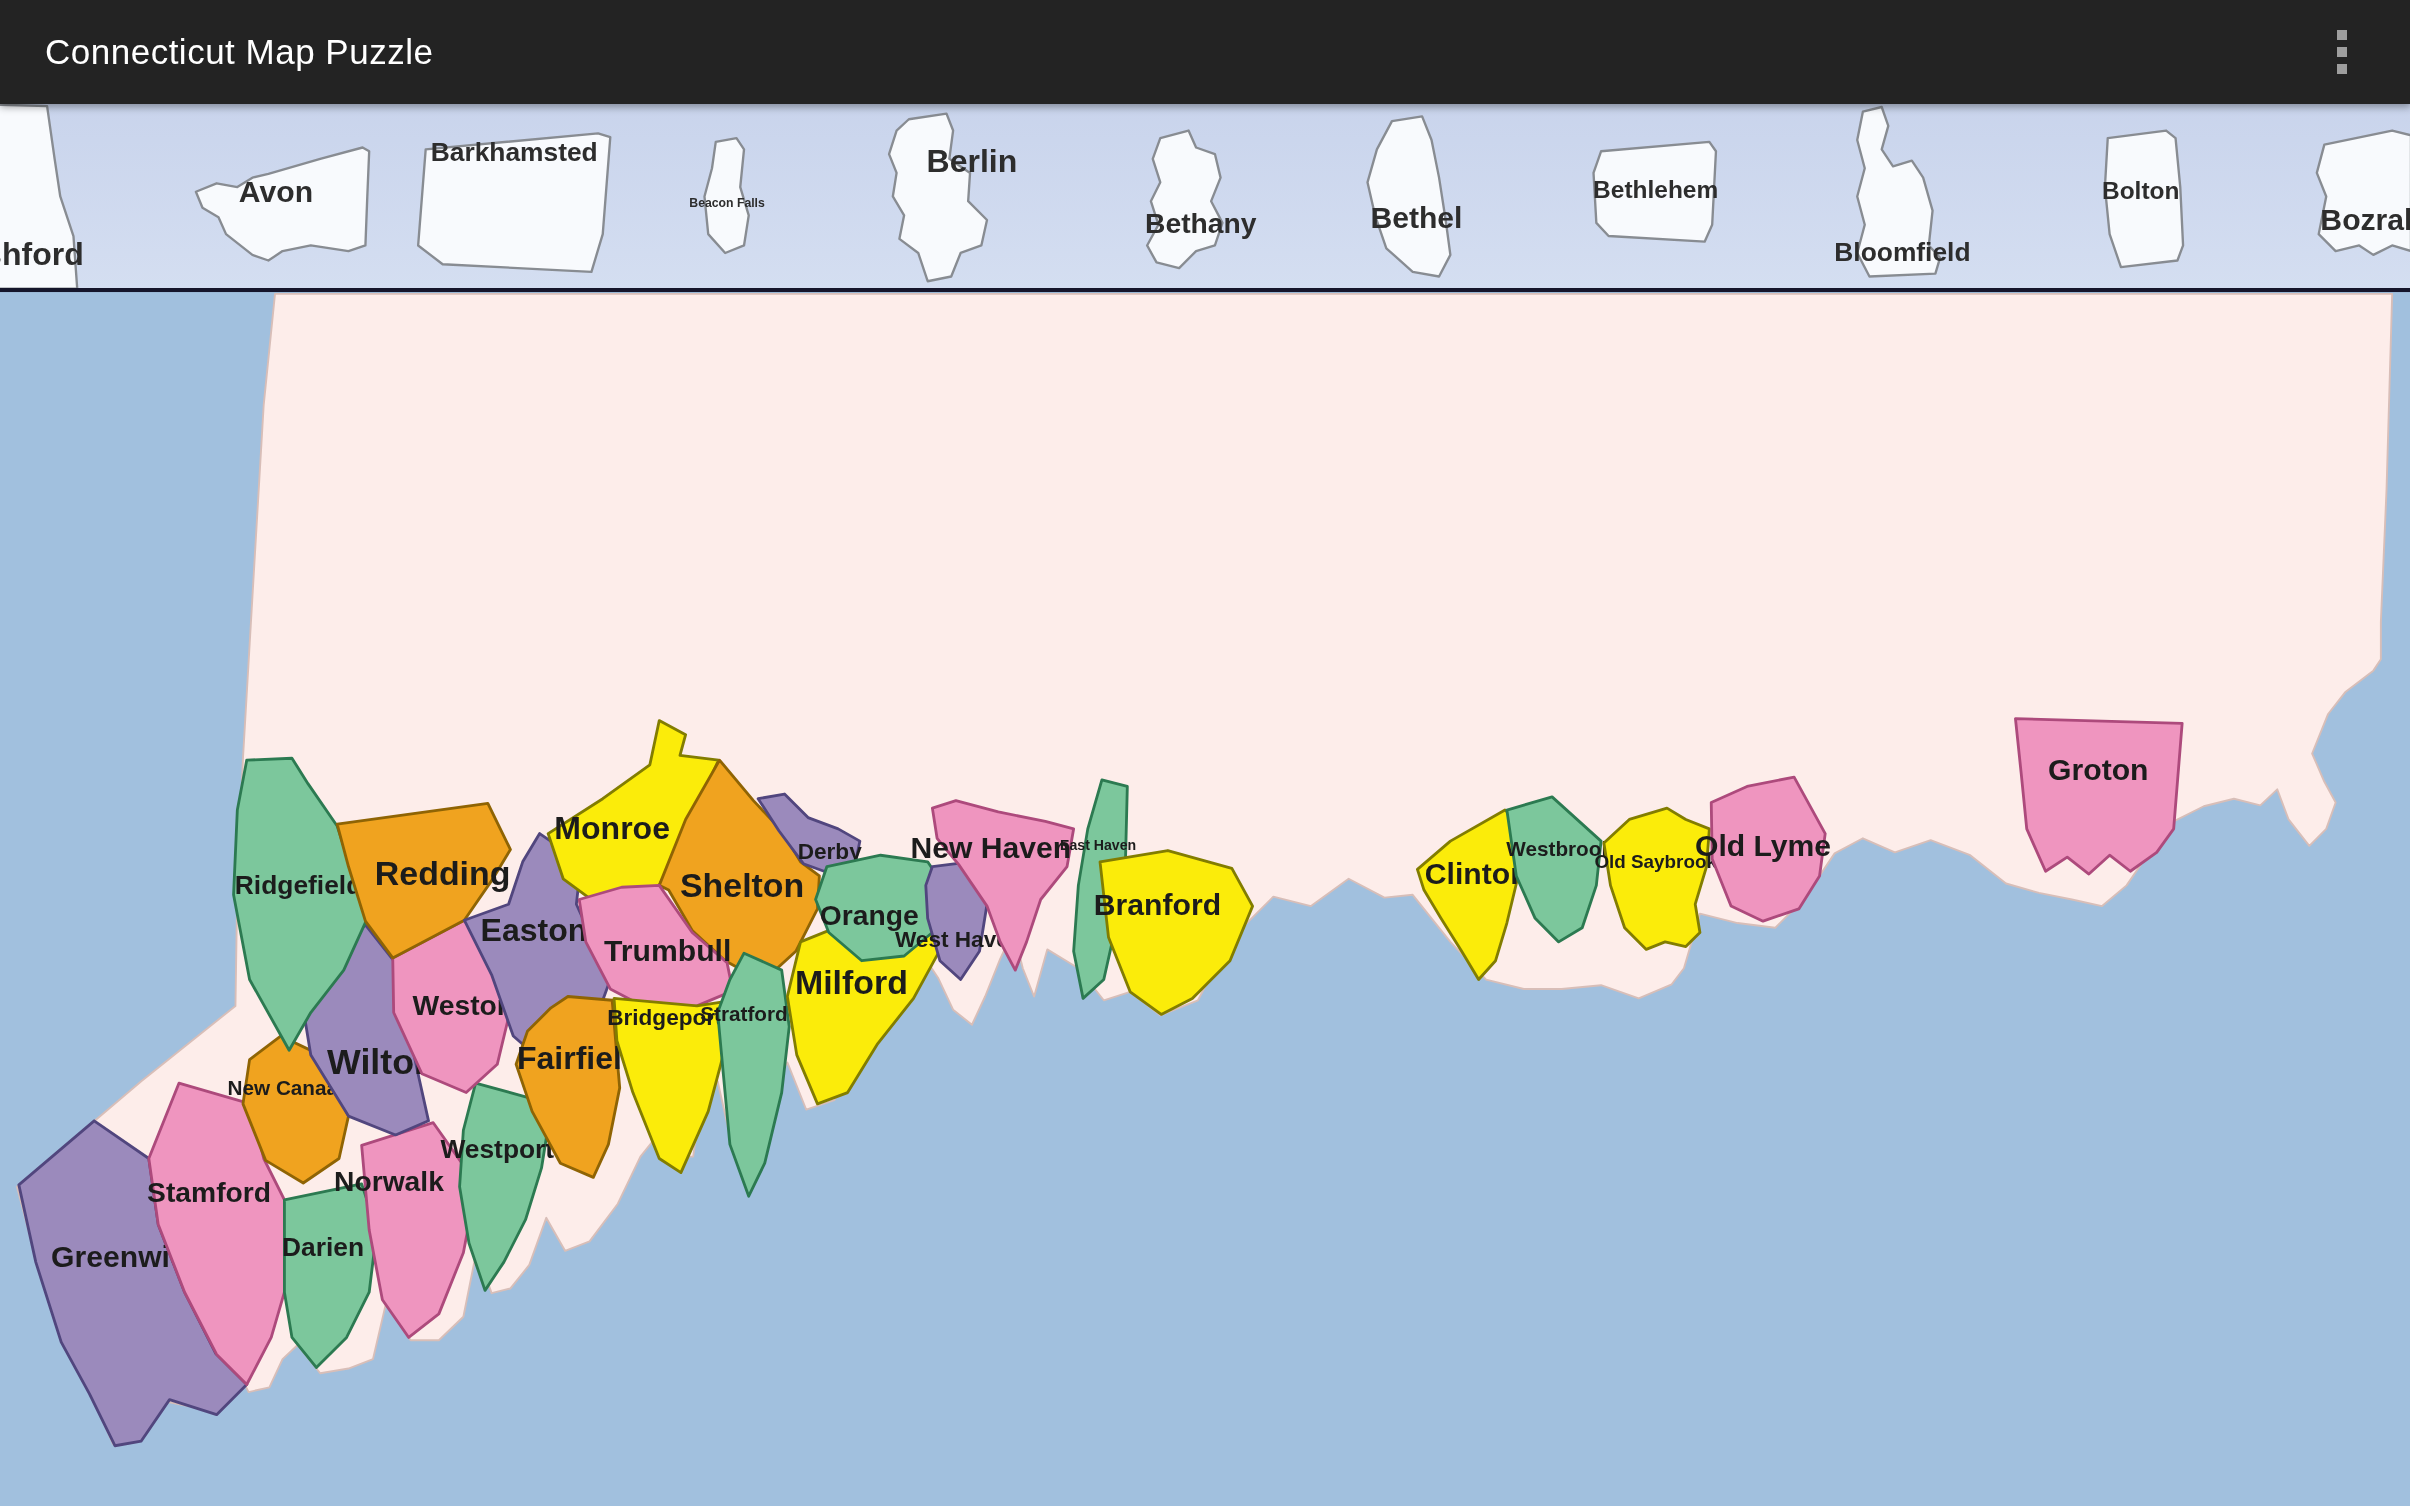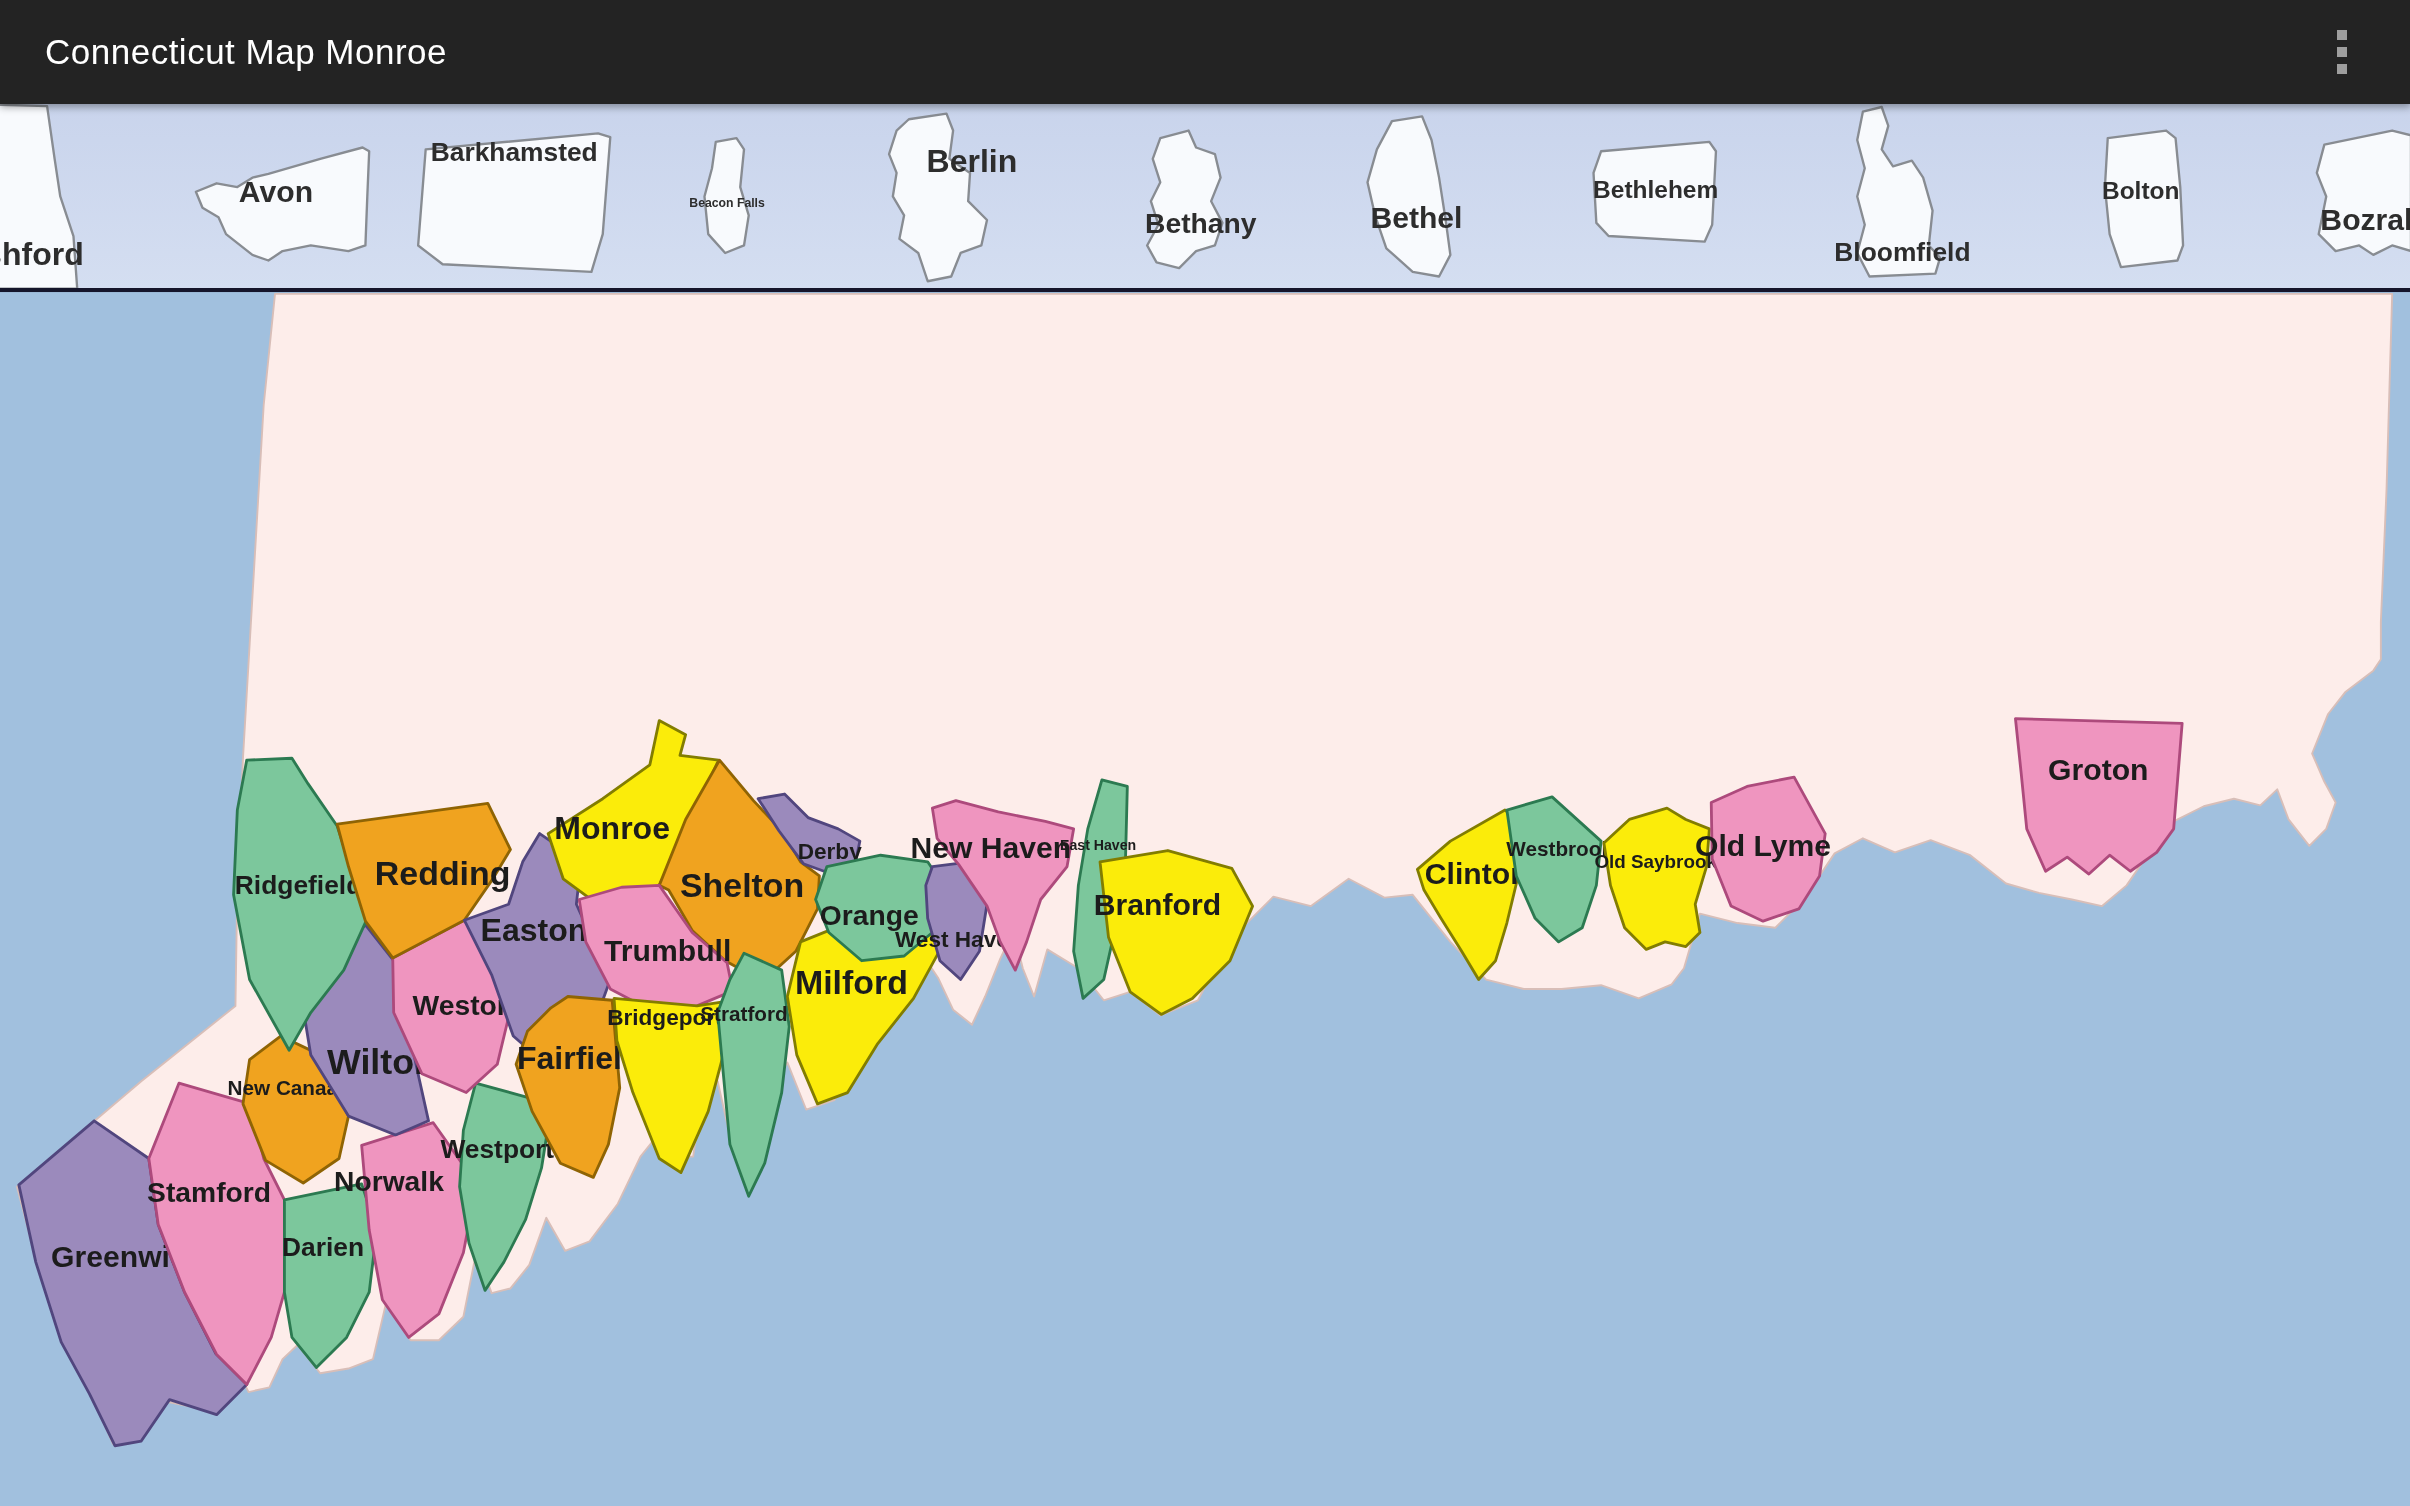--- a/index.html
+++ b/index.html
@@ -18,21 +18,21 @@
   .tray-label{font-weight:bold;}
   
   #map-area{position:absolute;left:0;top:292px;width:2411px;height:1215px;}
   svg text{font-family:"Liberation Sans",sans-serif;font-weight:bold;}
   .town-label{pointer-events:none;}
 </style>
 </head>
 <body>
 
 <div id="actionbar" style="background: rgb(35, 35, 35);">
-  <span id="app-title" style="color: rgb(255, 255, 255);">Connecticut Map Monroe</span>
+  <span id="app-title" style="color: rgb(255, 255, 255);">Connecticut Map Puzzle</span>
   <div id="overflow">
     <span class="dot" style="background: rgb(158, 158, 158);"></span>
     <span class="dot" style="background: rgb(158, 158, 158);"></span>
     <span class="dot" style="background: rgb(158, 158, 158);"></span>
   </div>
 </div>
 
 <div id="tray" style="border-bottom-color: rgb(21, 21, 43);">
   <svg width="2411" height="184" viewBox="0 112 2560 195">
       <g>

